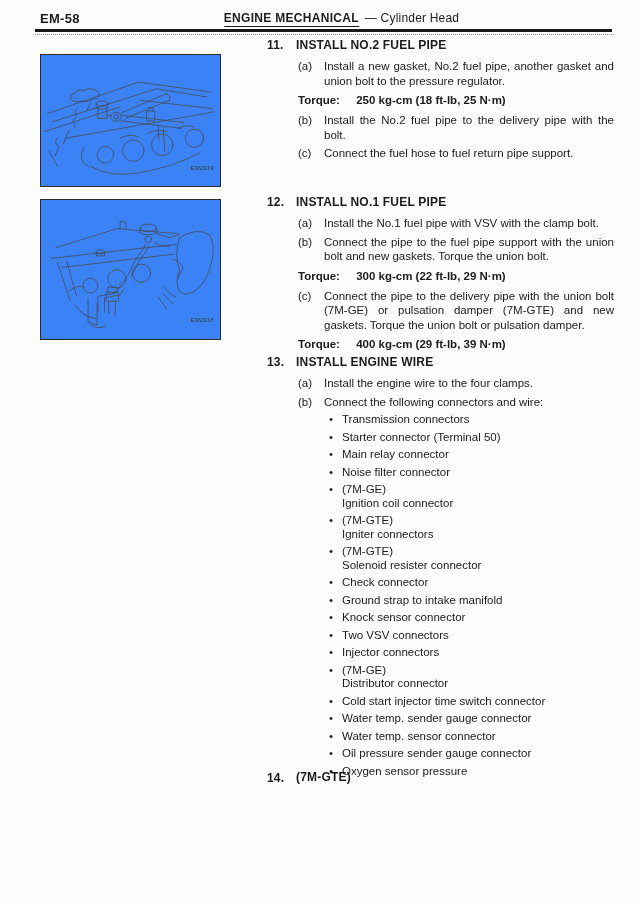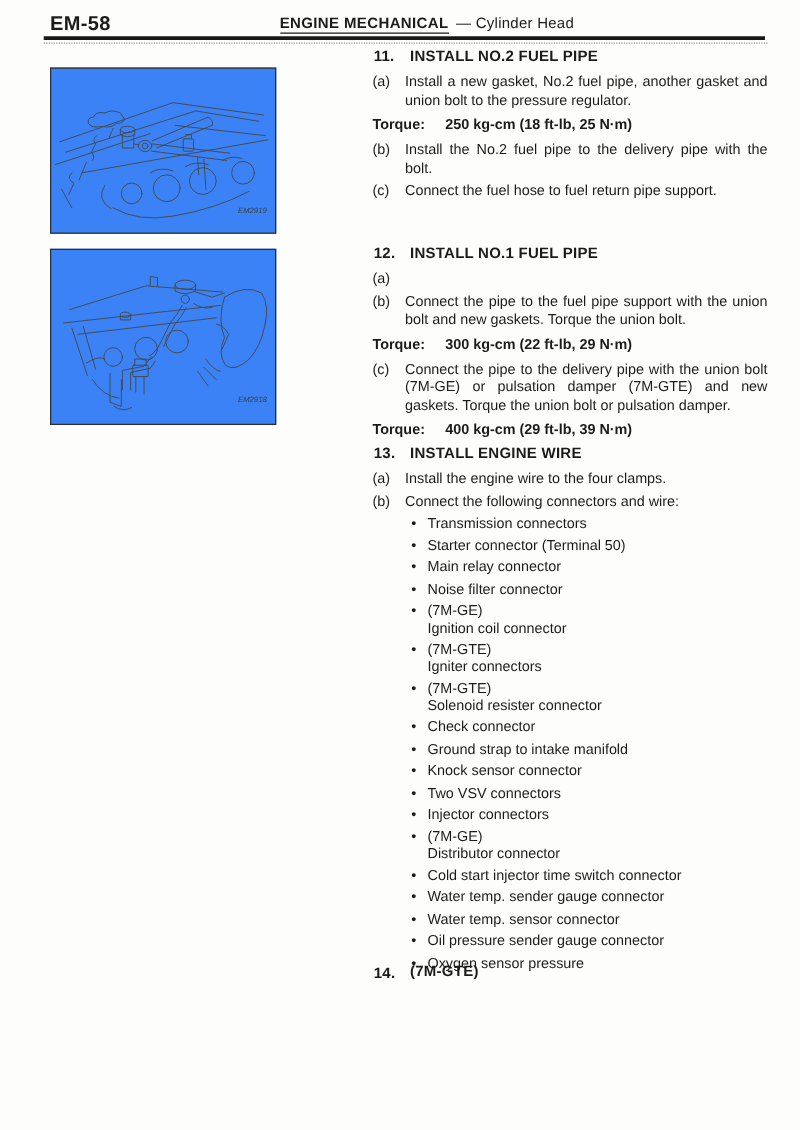--- a/index.html
+++ b/index.html
@@ -15,42 +15,42 @@
   .header {
     position:absolute; left:35px; top:8px; width:577px; height:24px;
     border-bottom:3px solid #181818;
   }
   .rule-shadow {
     position:absolute; left:35px; top:34px; width:579px; height:0;
     border-top:1px dotted #9b9b9b;
   }
   .page-code {
     position:absolute; left:5px; top:3px;
-    font-weight:bold; font-size:16px; letter-spacing:.3px;
+    font-weight:bold; font-size:13px; letter-spacing:.3px;
   }
   .header-title {
     position:absolute; left:50%; transform:translateX(-50%);
     top:3px; white-space:nowrap; font-size:12px;padding-left:36px;
   }
   .ht-main { font-weight:bold; border-bottom:1.5px solid #181818; padding-bottom:1px; letter-spacing:.3px; }
   .ht-sub { font-weight:normal; margin-left:6px; letter-spacing:.2px; }
 
   
   .figure {
     position:absolute; left:40px; width:181px;
     border:1.2px solid #2e2e2e; background:#3b82f6;font-style:italic;
   }
   .fig1 { top:54px;  height:133px; }
   .fig2 { top:199px; height:141px; }
   .figure svg { display:block; width:100%; height:100%; }
 
   
   .sec { position:absolute; left:267px; width:347px; font-size:11.5px; }
   .sec-head { display:flex; font-weight:bold; font-size:12px; line-height:14px; margin-bottom:7px; letter-spacing:.2px; }
-  .sec-num  { width:29px; flex:none;margin-left:32px; }
+  .sec-num  { width:29px; flex:none; }
   .sec-title{ flex:1; }
   .item { display:flex; line-height:14.5px; margin-bottom:4px; }
   .item-label { width:26px; flex:none; margin-left:31px; }
   .item-text  { flex:1; text-align:justify; }
   .torque { margin:5px 0 6px 31px; font-weight:bold; line-height:14px; }
   .torque-val { margin-left:13px; }
   .bullets { list-style:none; margin:2px 0 0 62px; }
   .bullets li { display:flex; line-height:13.5px; margin-bottom:4px; }
   .blt { width:13px; flex:none; }
   .bl-lines { flex:1; }
@@ -188,20 +188,21 @@
   </div>
 </div>
 
 <div class="sec" style="top:195px">
   <div class="sec-head">
     <span class="sec-num">12.</span>
     <span class="sec-title">INSTALL NO.1 FUEL PIPE</span>
   </div>
   <div class="item">
     <span class="item-label">(a)</span>
+    <div class="item-text">Install the No.1 fuel pipe with VSV with the clamp bolt.</div>
   </div>
   <div class="item">
     <span class="item-label">(b)</span>
     <div class="item-text">Connect the pipe to the fuel pipe support with the union bolt and new gaskets. Torque the union bolt.</div>
   </div>
   <div class="torque">
     <span>Torque:</span>
     <span class="torque-val">300 kg-cm (22 ft-lb, 29 N·m)</span>
   </div>
   <div class="item">

